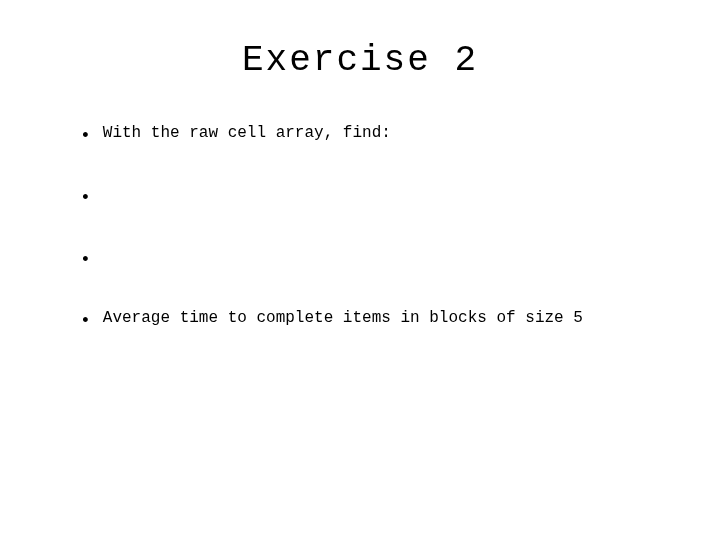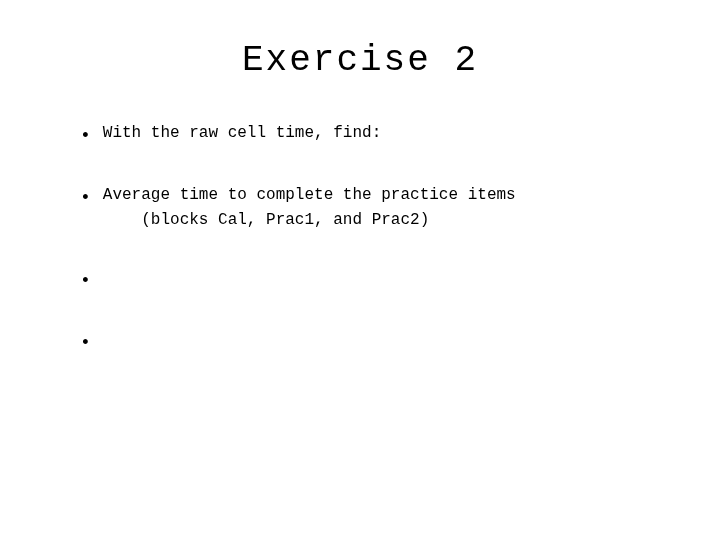--- a/index.html
+++ b/index.html
@@ -62,27 +62,26 @@
     }
   </style>
 </head>
 <body>
 
 <div class="slide">
   <h1 class="title">Exercise  2</h1>
   <div class="content">
     <div class="bullet-item">
       <span class="bullet">•</span>
-      <span class="bullet-text">With the raw cell time, find:</span>
-    </div>
-    <div class="bullet-item">
-      <span class="bullet">•</span>
-      <span class="bullet-text">Average time to complete the practice items
-    (blocks Cal, Prac1, and Prac2)</span>
+      <span class="bullet-text">With the raw cell array, find:</span>
     </div>
     <div class="bullet-item">
       <span class="bullet">•</span>
     </div>
     <div class="bullet-item">
       <span class="bullet">•</span>
     </div>
+    <div class="bullet-item">
+      <span class="bullet">•</span>
+      <span class="bullet-text">Average time to complete items in blocks of size 5</span>
+    </div>
   </div>
 </div>
 
 </body></html>

